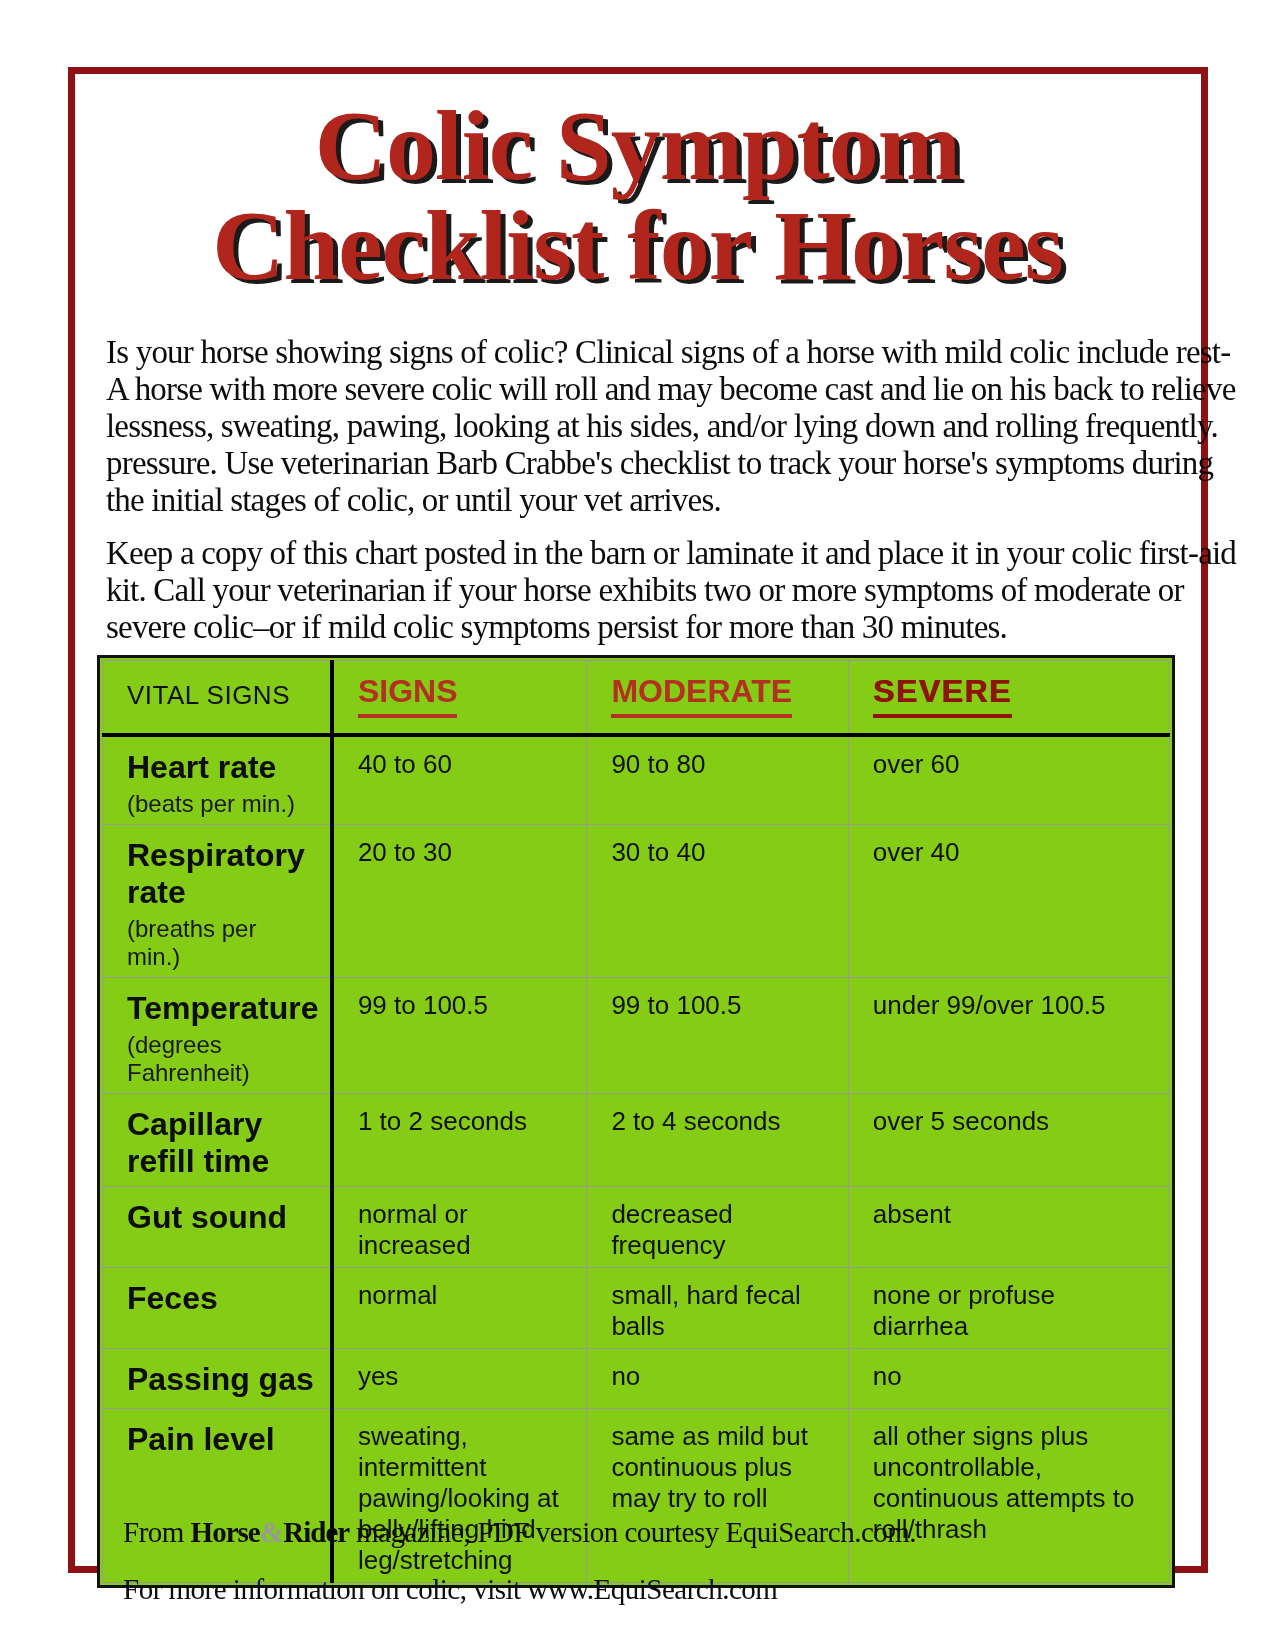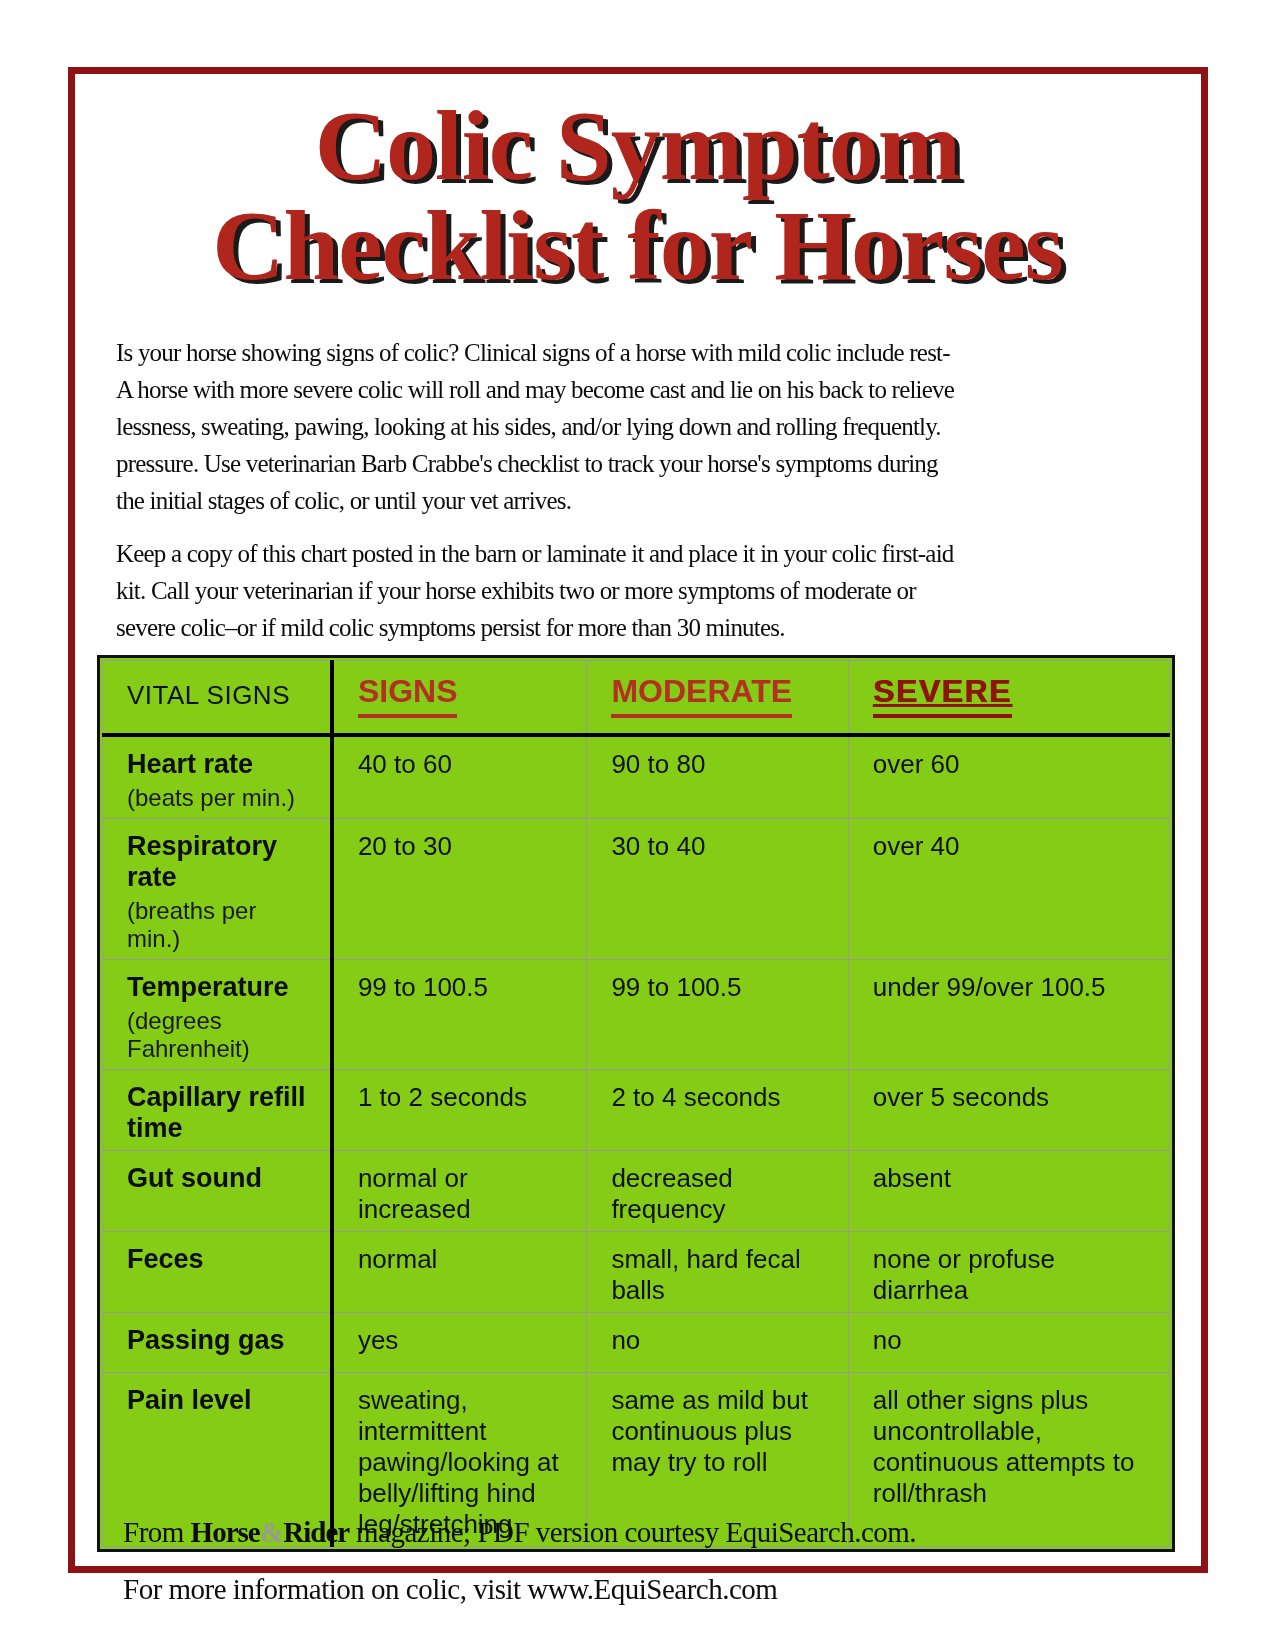--- a/index.html
+++ b/index.html
@@ -19,22 +19,22 @@
     position:absolute;top:96px;left:0;width:1275px;
     text-align:center;
     font-family:"Liberation Serif", serif;
     font-weight:bold;
     font-size:100px;line-height:1.0;
     color:#b1261c;
     text-shadow:5px 4px 0 #1a1a1a;
     letter-spacing:-1px;
   }
   .intro{
-    position:absolute;left:116px;top:334px;width:1060px;
-    font-size:25px;line-height:37px;color:#0c0c0c;
+    position:absolute;left:106px;top:334px;width:1060px;
+    font-size:33px;line-height:37px;color:#0c0c0c;
     letter-spacing:-0.8px;
   }
   .intro .para{margin:0 0 16px 0;}
   .intro .line{white-space:nowrap;}
   .table-wrap{
     position:absolute;left:97px;top:655px;width:1078px;
     border:3px solid #111;padding:2px;box-sizing:border-box;
     background:#84cc16;
   }
   table.vitals{
@@ -61,22 +61,22 @@
     font-size:31px;font-weight:normal;letter-spacing:0.5px;color:#111;
   }
   th.sev-col, th.mild-col, th.mod-col{text-align:center;}
   .hdr-underline{
     display:inline-block;
     font-weight:bold;font-size:32px;
     border-bottom:4px solid currentColor;
     padding-bottom:4px;
   }
   .mild-hdr,.mod-hdr{color:#b23120;}
-  .sev-hdr{color:#8e1408;letter-spacing:1.5px;text-shadow:0.9px 0 0 currentColor;text-decoration:underline;}
-  .row-label{font-weight:bold;font-size:27px;color:#0d0d0d;}
+  .sev-hdr{color:#8e1408;letter-spacing:1.5px;text-shadow:0.9px 0 0 currentColor;}
+  .row-label{font-weight:bold;font-size:32px;color:#0d0d0d;}
   .row-sublabel{font-size:24px;color:#1a1a1a;margin-top:4px;}
   td.val{font-size:26px;}
   tr.r1{height:76px;} tr.r2{height:78px;} tr.r3{height:76px;}
   tr.r4{height:62px;} tr.r5{height:50px;} tr.r6{height:54px;}
   tr.r7{height:76px;} tr.r8{height:60px;padding-left:20px;} tr.r9{height:142px;}
   .footer{
     position:absolute;left:123px;top:1516px;width:1000px;
     font-size:29px;color:#0c0c0c;letter-spacing:-0.5px;
   }
   .footer .f-line1{margin-bottom:24px;}

